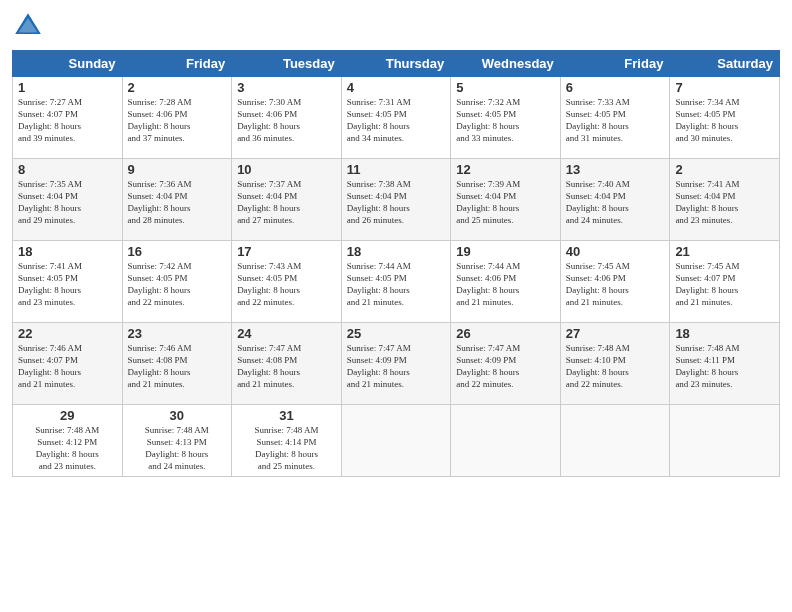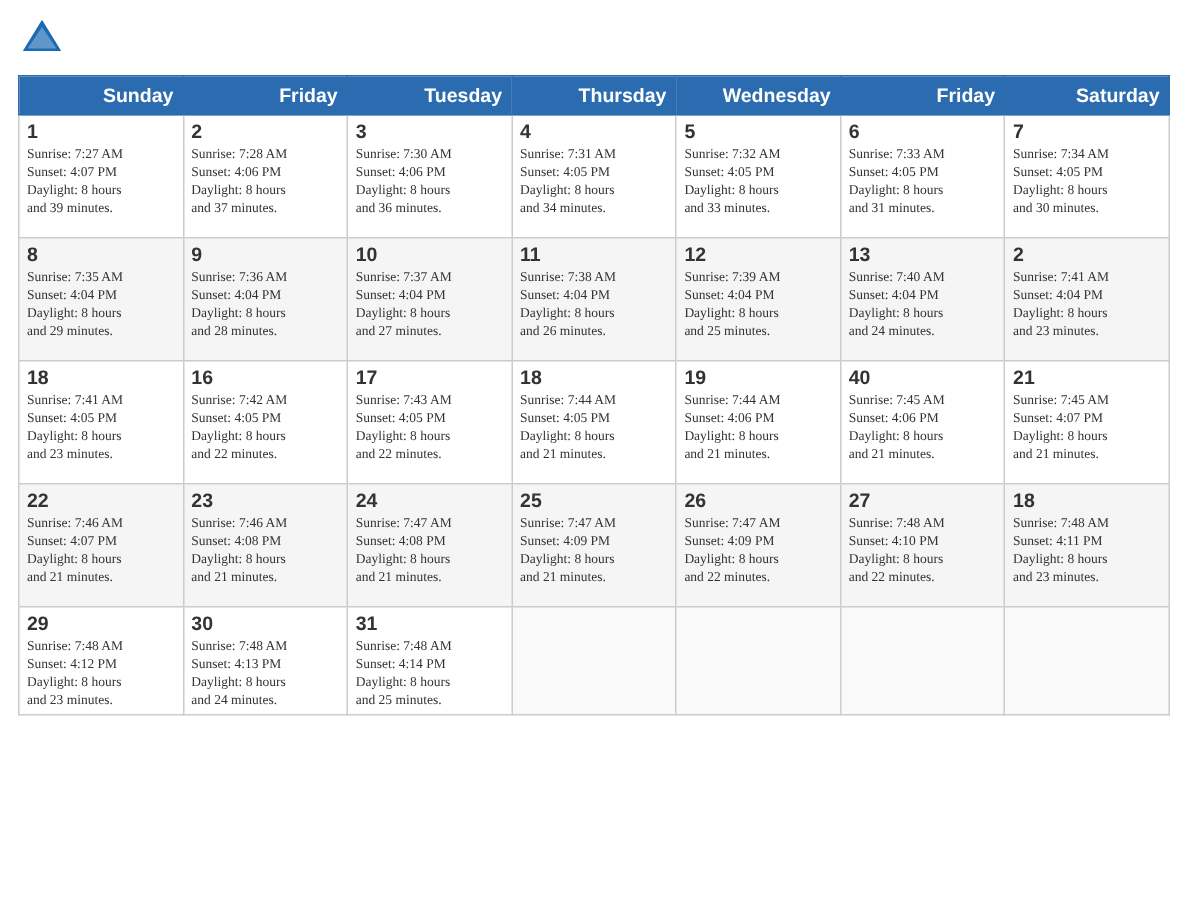--- a/index.html
+++ b/index.html
@@ -78,20 +78,21 @@
       font-size: 9.5px;
       color: #333;
       background: #fff;
       height: 82px;
     }
     .calendar tr:nth-child(even) td {
       background: #f5f5f5;
     }
     .calendar tr:last-child td {
       height: 72px;
+      text-align: center;
     }
     .day-num {
       font-size: 13px;
       font-weight: bold;
       color: #333;
       display: block;
       margin-bottom: 1px;
     }
     .cell-text {
       font-size: 9px;

